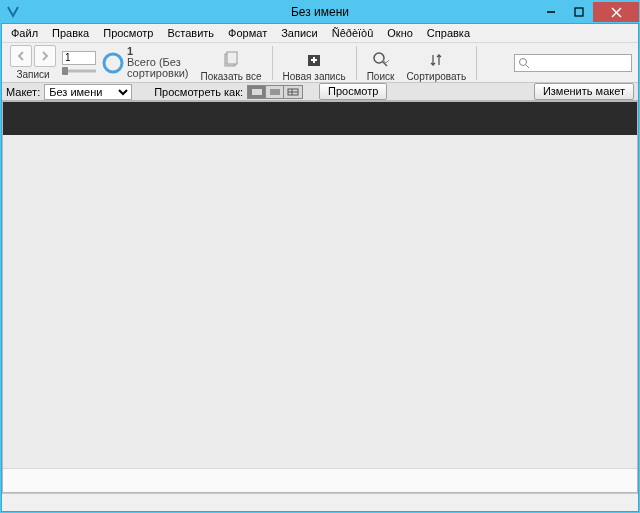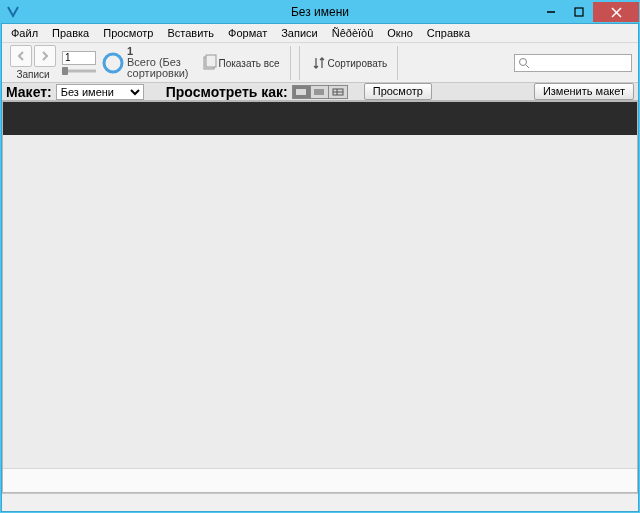--- a/index.html
+++ b/index.html
@@ -28,30 +28,30 @@
   .nav-btn { width: 22px; height: 22px; border: 1px solid #c0c0c0; background: #fafafa; border-radius: 2px; display:flex; align-items:center; justify-content:center; color:#999;}
   .nav-label { font-size: 10px; color: #333; margin-top: 2px;}
   .rec-count { display: flex; flex-direction: column; padding-left: 2px; }
   .rec-count input { width: 34px; height: 14px; border: 1px solid #b0b0b0; padding: 0 2px; font-size: 10px; }
   .rec-count .slider { display: inline-block; margin-top: 2px; }
   .rec-count .slider svg { display:block;}
   .pie-group { display: flex; align-items: center; padding: 0 6px; }
   .pie-icon { width: 22px; height: 22px; }
   .pie-text { font-size: 10px; line-height: 11px; padding-left: 3px; color:#444;}
   .tb-sep { width: 1px; height: 34px; background: #c8c8c8; margin: 0 4px; }
-  .tb-group { display: flex; flex-direction: row; align-items: center; justify-content: flex-end; height: 38px; padding: 0 6px; cursor:default;}
+  .tb-group { display: flex; flex-direction: column; align-items: center; justify-content: flex-end; height: 38px; padding: 0 6px; cursor:default;}
   .tb-group .lbl { font-size: 10px; margin-top: 2px; color:#333;}
   .tb-icon { width: 18px; height: 18px; display:flex; align-items:center; justify-content:center;}
   .searchbox { margin-left: auto; margin-right: 6px; display: flex; align-items: center; border: 1px solid #a8a8a8; background: #fff; height: 18px; width: 118px; padding: 0 3px;}
   .searchbox .mag { width: 12px; height: 12px; margin-right: 3px; color:#888;}
   .searchbox input { border: none; outline: none; width: 90px; font-size: 11px; }
 
   
   .layoutbar { height: 18px; background: #e4e4e4; border-bottom: 1px solid #b8b8b8; display: flex; align-items: center; padding: 0 4px; gap: 4px;}
-  .layoutbar .lbl { font-size: 14px; font-weight: bold; }
+  .layoutbar .lbl { font-size: 11px; }
   .layoutbar select { height: 16px; font-size: 11px; width: 88px; border:1px solid #a8a8a8; background:#fff;}
   .view-toggles { display: flex; border: 1px solid #888; height:14px;}
   .view-toggle { width: 18px; height: 12px; background: #d8d8d8; border-right: 1px solid #888; display:flex; align-items:center; justify-content:center;}
   .view-toggle.active { background: #808080; }
   .view-toggle:last-child { border-right:none;}
   .btn { border: 1px solid #a0a0a0; background: linear-gradient(#fff,#e4e4e4); padding: 1px 8px; height: 17px; font-size: 11px; border-radius: 2px; cursor:default; line-height:13px;}
   .spacer { flex: 1; }
 
   
   .content { flex: 1; display: flex; flex-direction: column; background: #f4f4f4; border: 1px solid #b8b8b8; margin: 0; }
@@ -145,21 +145,41 @@
       <div class="tb-group">
         <span class="tb-icon">
             <svg width="18" height="18">
               <rect x="3" y="3" width="10" height="12" fill="#ddd" stroke="#999"></rect>
               <rect x="5" y="1" width="10" height="12" fill="#eee" stroke="#999"></rect>
             </svg>
           </span>
         <span class="lbl">Показать все</span>
       </div>
       <div class="tb-sep"></div>
+      <div class="tb-group">
+        <span class="tb-icon">
+            <svg width="16" height="16">
+              <rect x="2" y="3" width="12" height="11" fill="#444"></rect>
+              <line x1="8" y1="5" x2="8" y2="11" stroke="#fff" stroke-width="2"></line>
+              <line x1="5" y1="8" x2="11" y2="8" stroke="#fff" stroke-width="2"></line>
+            </svg>
+          </span>
+        <span class="lbl">Новая запись</span>
+      </div>
       <div class="tb-sep"></div>
+      <div class="tb-group">
+        <span class="tb-icon">
+            <svg width="18" height="18">
+              <circle cx="7" cy="7" r="5" fill="none" stroke="#555" stroke-width="1.5"></circle>
+              <line x1="11" y1="11" x2="15" y2="15" stroke="#555" stroke-width="1.5"></line>
+              <path d="M14 6 l3 3 l3 -3" fill="none" stroke="#888" stroke-width="1" transform="translate(-3,3)"></path>
+            </svg>
+          </span>
+        <span class="lbl">Поиск</span>
+      </div>
       <div class="tb-group">
         <span class="tb-icon">
             <svg width="16" height="16">
               <path d="M5 3 v10 M3 11 l2 2 l2 -2 M11 13 v-10 M9 5 l2 -2 l2 2" fill="none" stroke="#555" stroke-width="1.3"></path>
             </svg>
           </span>
         <span class="lbl">Сортировать</span>
       </div>
       <div class="tb-sep"></div>
       <div class="searchbox">

